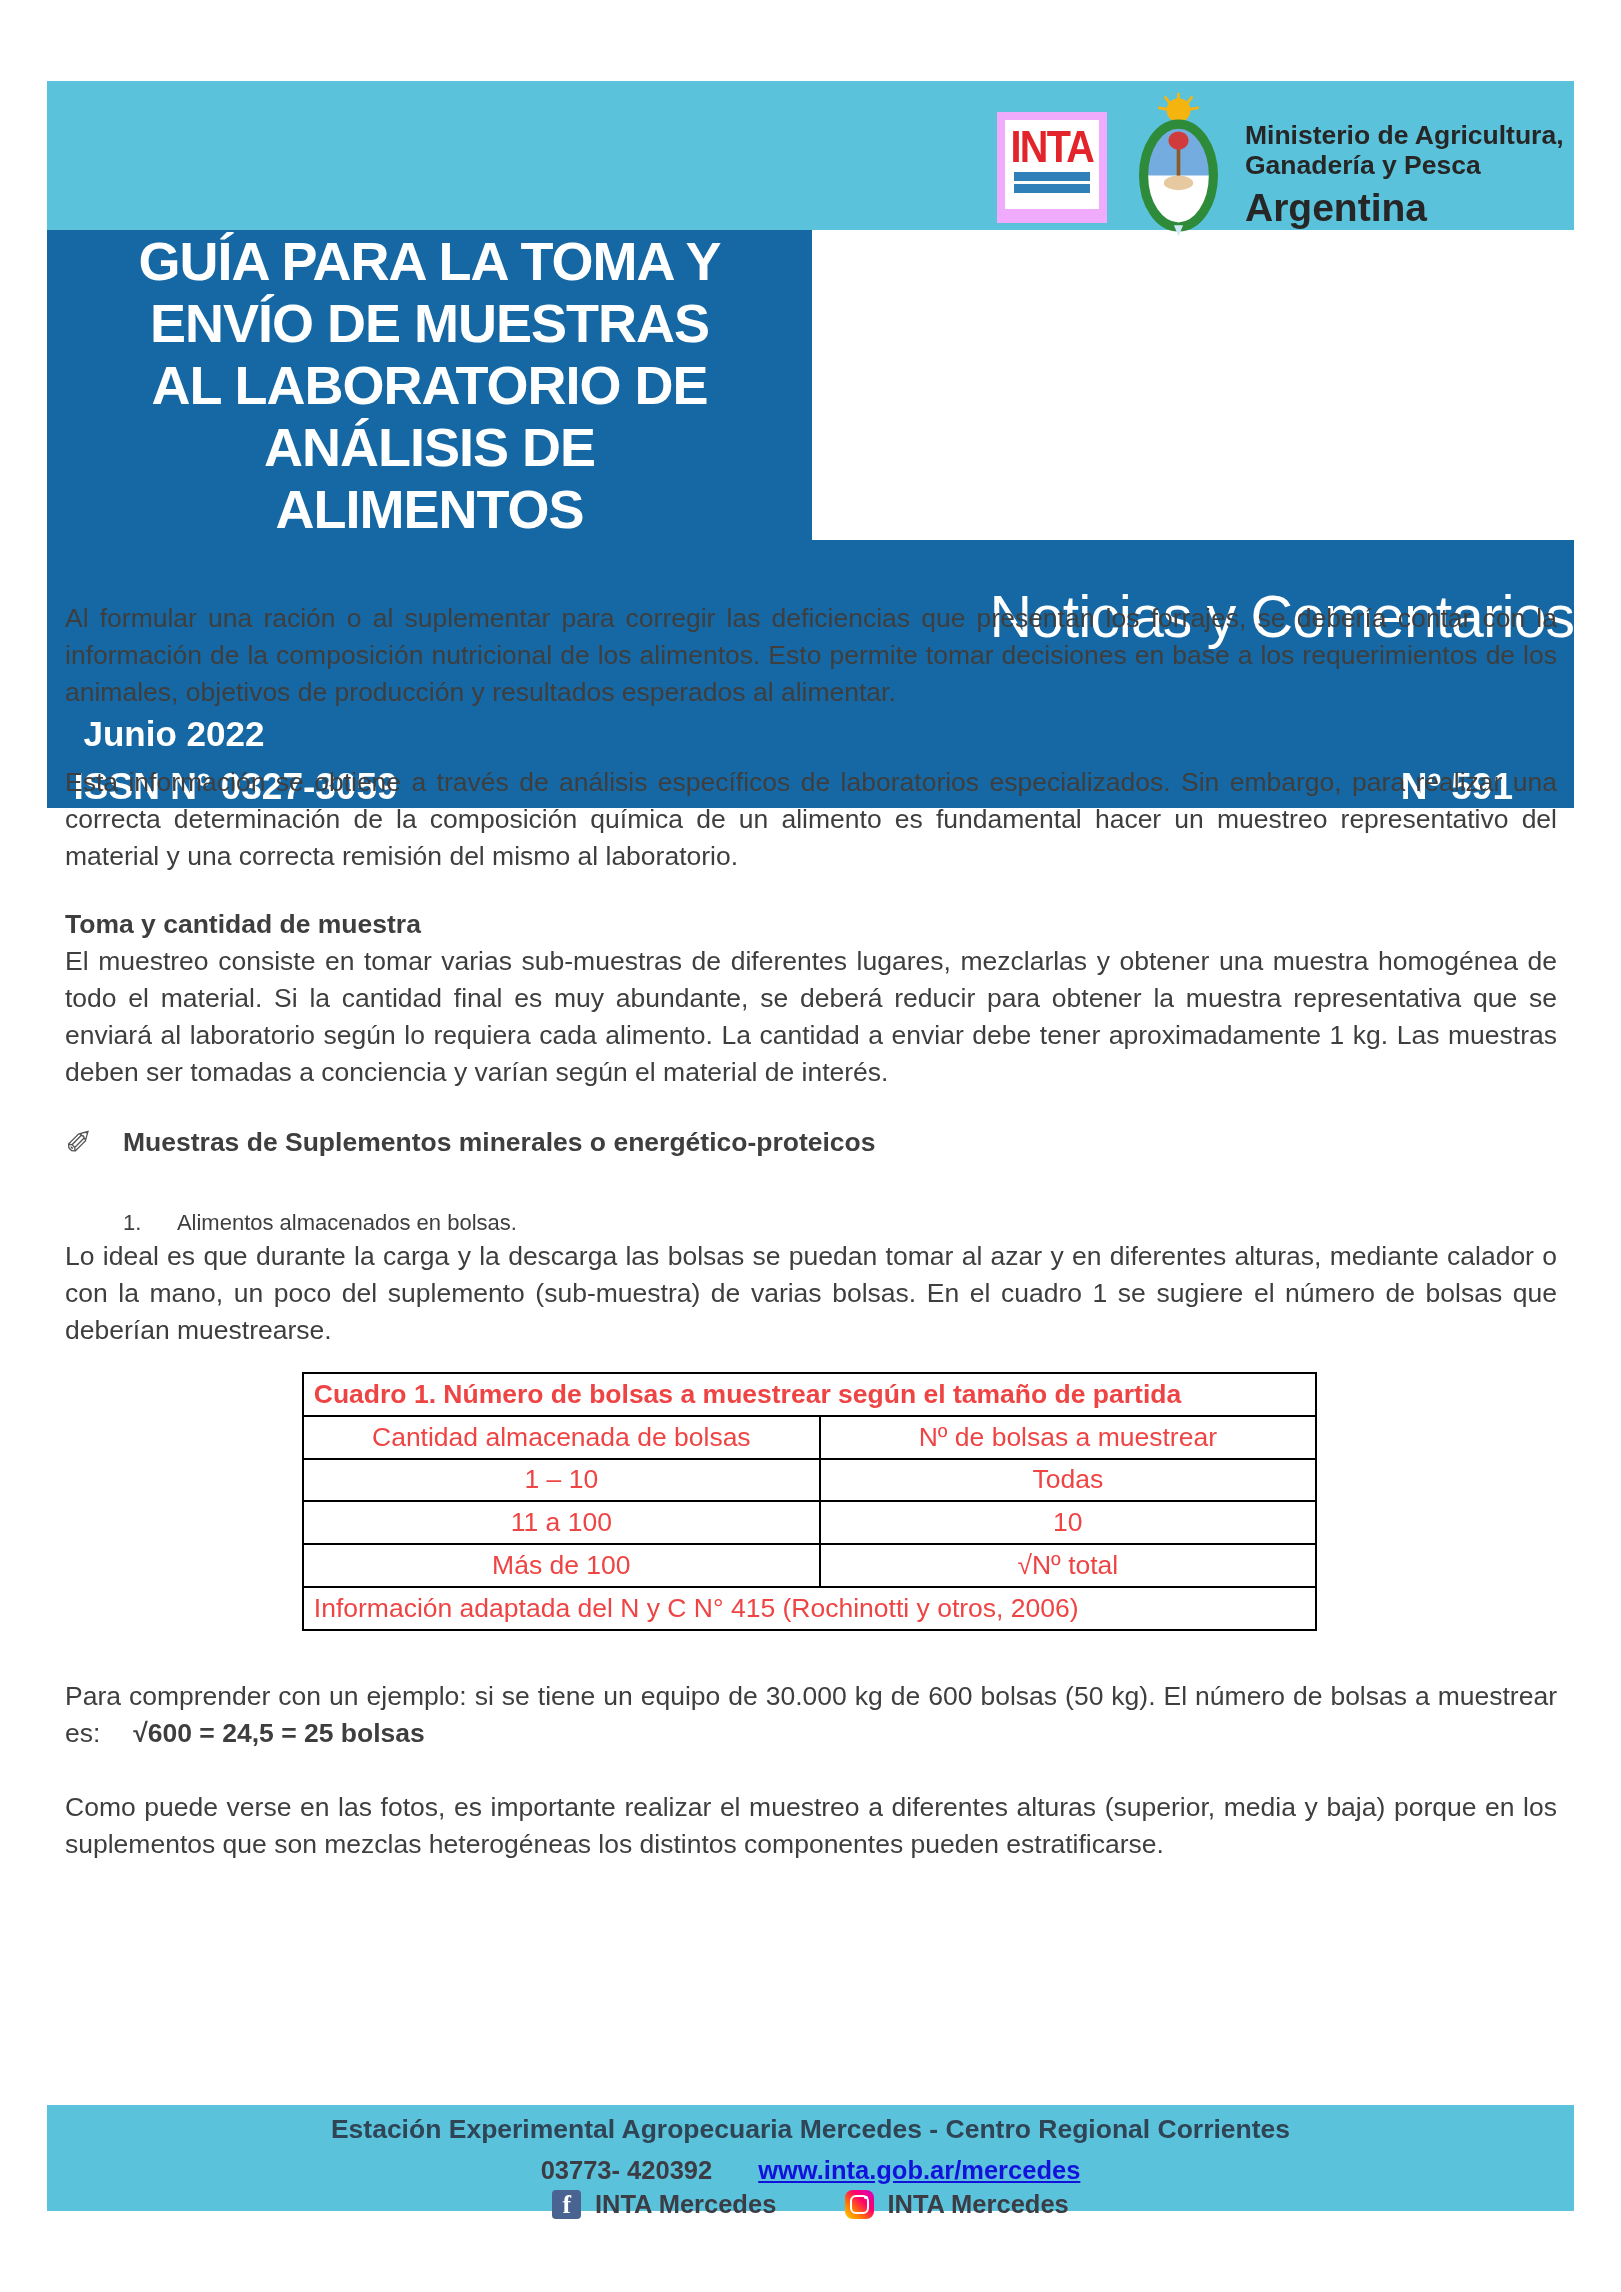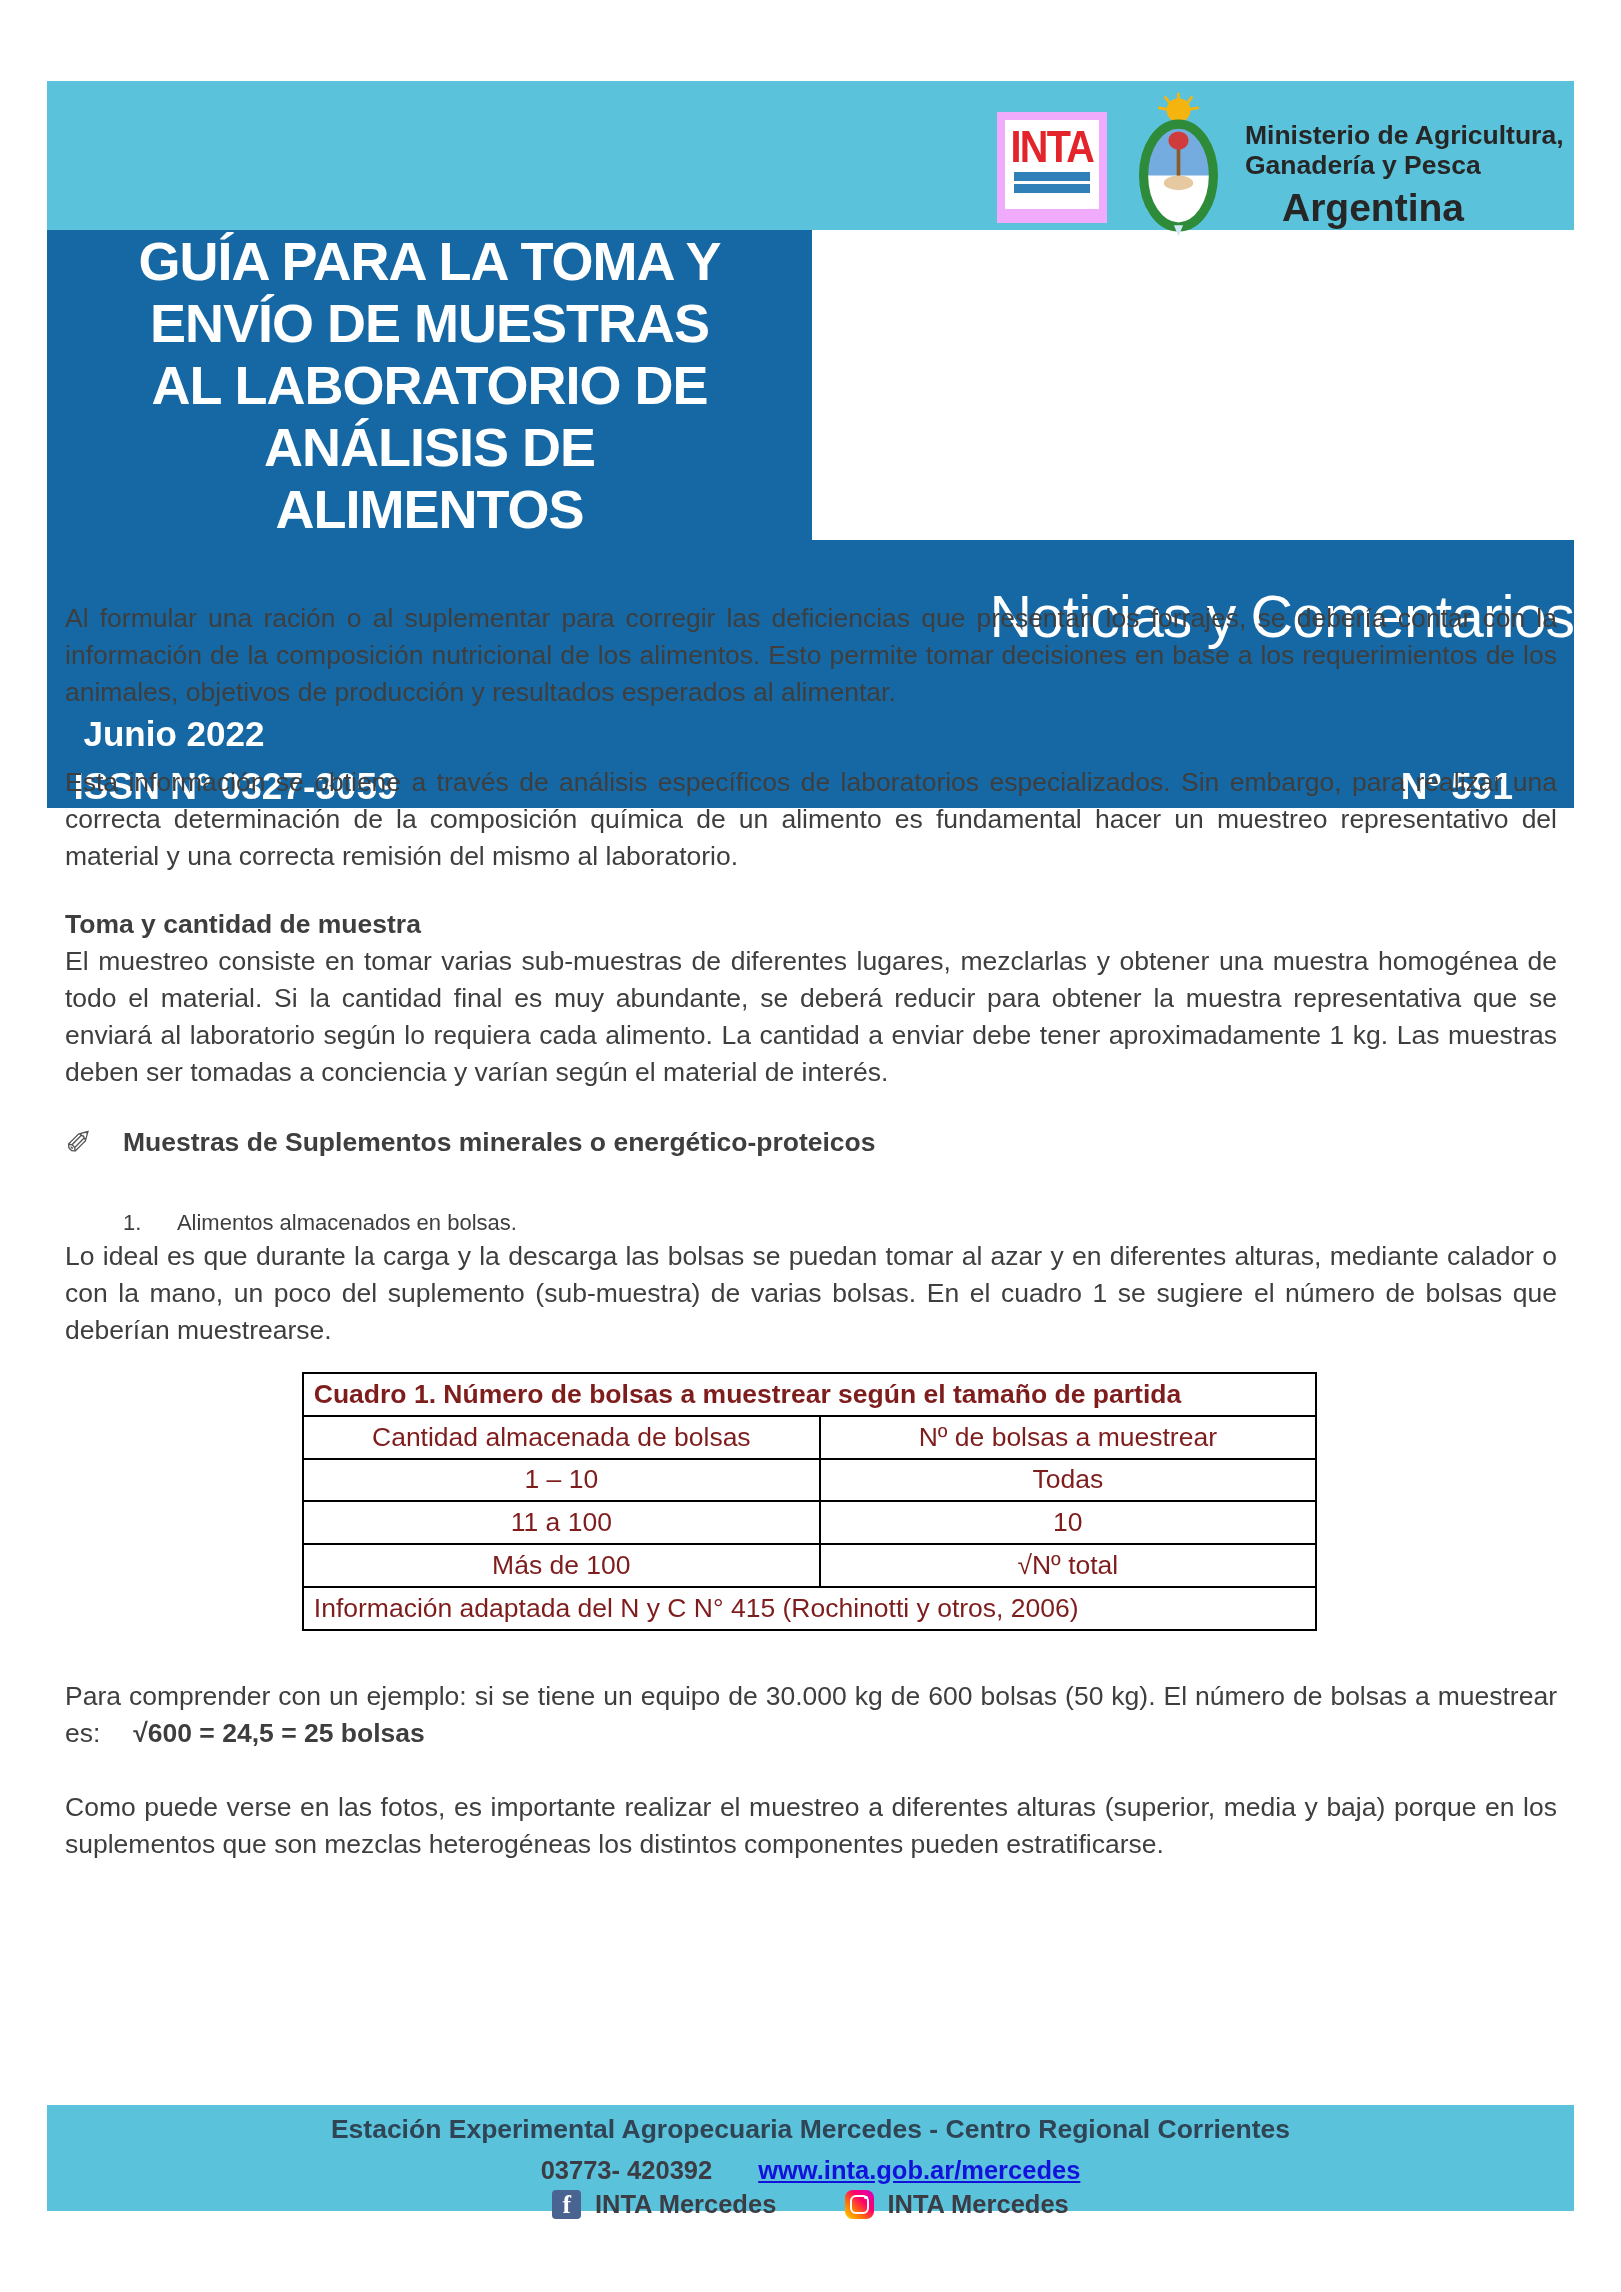--- a/index.html
+++ b/index.html
@@ -16,21 +16,21 @@
                 display:flex; flex-direction:column; align-items:center; justify-content:flex-start; }
   .inta-word { color:#E3242B; font-weight:bold; font-size:45px; line-height:49px; letter-spacing:-2px;
                transform:scaleX(0.88); margin-top:2px; }
   .inta-bar { width:76px; height:8.8px; background:#2F80B9; margin-top:3.9px; }
   .inta-bar.first { margin-top:1px; }
 
   .coat { position:absolute; left:1080px; top:9.8px; width:103px; height:147px; }
 
   .ministry { position:absolute; left:1198px; top:39px; color:#262626; }
   .ministry .m-line { font-weight:bold; font-size:26.5px; line-height:30px; }
-  .ministry .m-country { font-weight:bold; font-size:39px; line-height:43px; margin-top:5.9px;margin-left:37px; }
+  .ministry .m-country { font-weight:bold; font-size:39px; line-height:43px; margin-top:5.9px; }
 
   
   .band-main { position:absolute; left:47px; top:230px; width:1527px; height:309px; display:flex;flex-direction:column; }
   .title-block { width:765px; background:#1568A4; display:flex; align-items:center; justify-content:center; }
   .doc-title { color:#ffffff; font-weight:bold; font-size:54px; line-height:62px; text-align:center; letter-spacing:-1px; }
   .v-divider { width:9.8px; background:#ffffff; }
   .right-block { flex:1; background:#1568A4; color:#ffffff; padding-left:26.5px; box-sizing:border-box; }
   .newsletter-name { font-size:59px; line-height:65px; font-weight:normal; margin-top:45px; letter-spacing:-1px;text-align:right; }
   .issue-date { font-size:35px; line-height:41px; font-weight:bold; margin-top:63px;margin-left:10px; }
   .issn-row { display:flex; justify-content:space-between; padding-right:61px; margin-top:11.8px;
@@ -45,21 +45,21 @@
   .pencil { font-size:33px; line-height:37px; color:#555555; width:58px; }
   .bullet-text { font-weight:bold; font-size:26.5px; line-height:37px; color:#3E3E3E; }
 
   .list-item { position:absolute; left:65px; width:1492px; font-size:22px; line-height:37px; color:#3E3E3E; }
   .list-num { display:inline-block; margin-left:58px; width:49px; }
 
   .formula { font-weight:bold; color:#3E3E3E; margin-left:25.5px; }
 
   
   table.cuadro { position:absolute; left:302px; top:1372px; width:1015px; border-collapse:collapse;
-                 font-size:26.5px; color:#7f1d1d; table-layout:fixed; }
+                 font-size:26.5px; color:#ef4444; table-layout:fixed; }
   table.cuadro td { border:2px solid #000000; padding:4.9px 9.8px; height:29px; }
   table.cuadro { border:2.9px solid #000000; }
   td.t-title { font-weight:bold; text-align:left; }
   td.t-cell { text-align:center; }
   td.t-note { text-align:left; }
   col.c1 { width:51%; } col.c2 { width:49%; }
 
   
   .band-footer { position:absolute; left:47px; top:2105px; width:1527px; height:106px; background:#5BC2DB; }
   .f-line1 { text-align:center; margin-top:8.8px; font-weight:bold; font-size:26.5px; color:#2F4455; }

